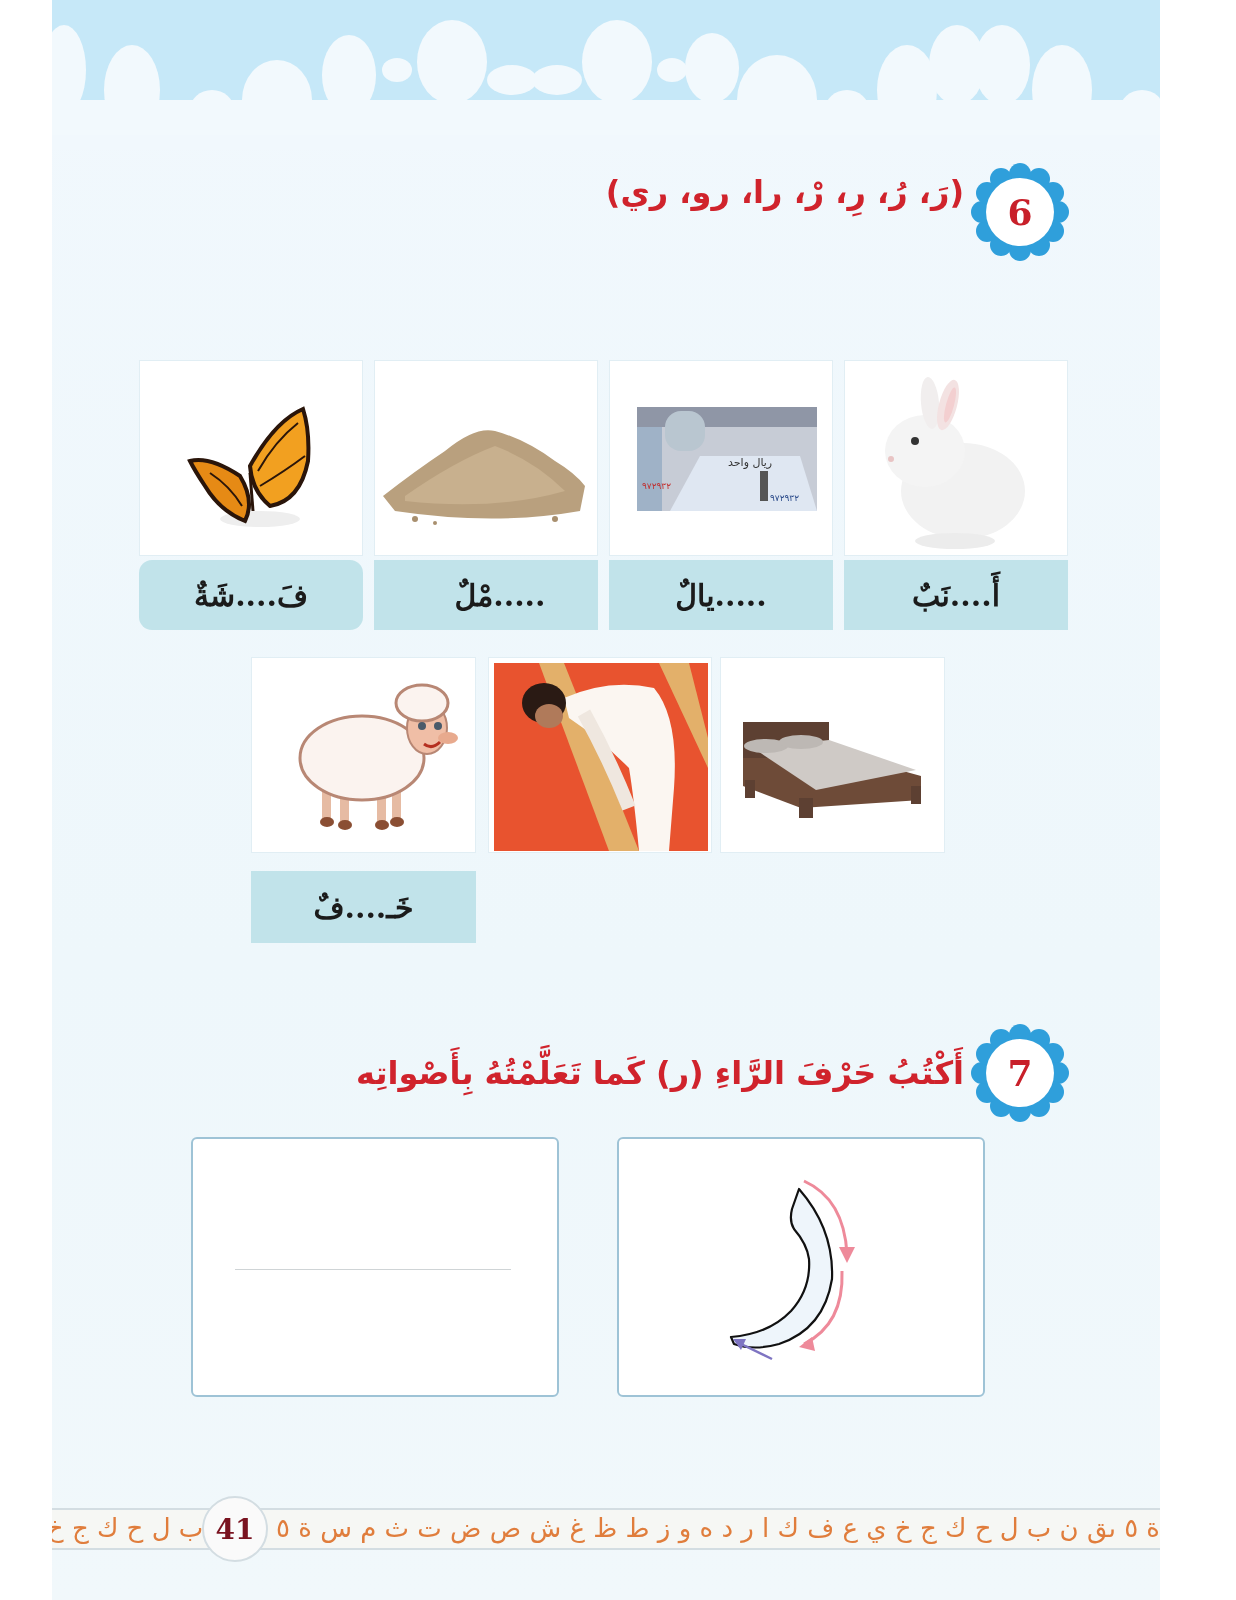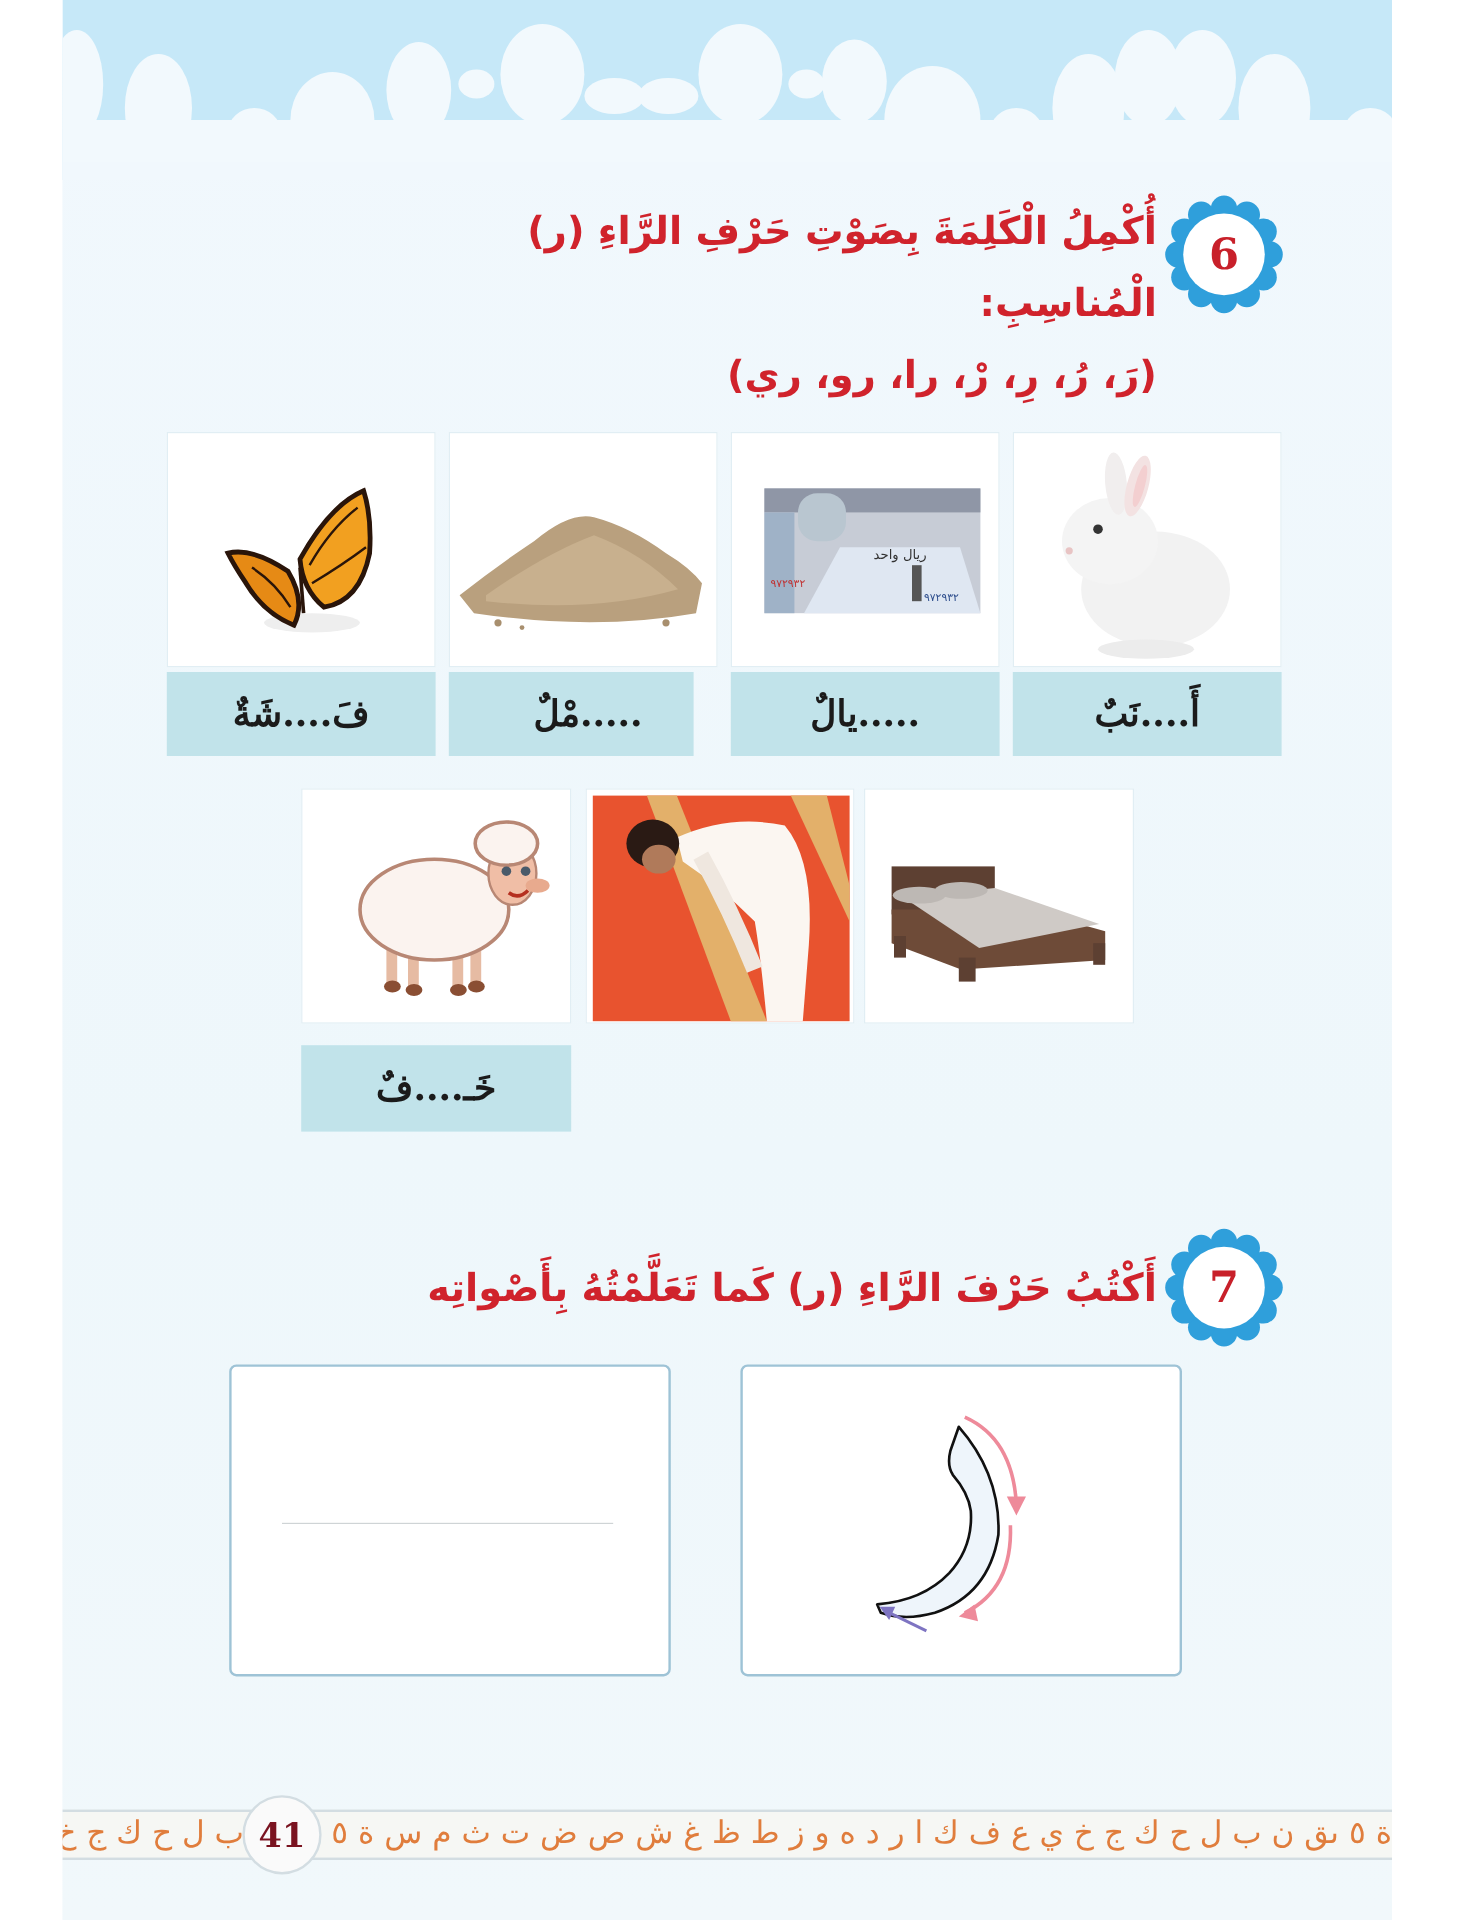--- a/index.html
+++ b/index.html
@@ -76,21 +76,20 @@
             <circle cx="17" cy="69" r="11"></circle>
           <circle cx="12" cy="50" r="11"></circle>
             <circle cx="17" cy="31" r="11"></circle>
             <circle cx="31" cy="17" r="11"></circle>
         </g>
         <circle cx="50" cy="50" r="34" fill="#ffffff"></circle>
       </svg>
       <div class="num">6</div>
     </div>
     <div>
-      <div class="q-text">أُكْمِلُ الْكَلِمَةَ بِصَوْتِ حَرْفِ الرَّاءِ (ر) الْمُناسِبِ:</div>
       <div class="q-text">(رَ، رُ، رِ، رْ، را، رو، ري)</div>
     </div>
   </div>
 
   <div class="card" style="left:792px; top:360px; width:224px; height:196px;">
     <svg width="224" height="196" viewBox="0 0 224 196">
       <ellipse cx="118" cy="130" rx="62" ry="48" fill="#f2f2f2"></ellipse>
       <ellipse cx="80" cy="90" rx="40" ry="36" fill="#f4f4f4"></ellipse>
       <ellipse cx="85" cy="42" rx="9" ry="26" fill="#f1eeee" transform="rotate(-5 85 42)"></ellipse>
       <ellipse cx="103" cy="44" rx="9" ry="26" fill="#f3e2e2" transform="rotate(15 103 44)"></ellipse>
@@ -119,34 +118,34 @@
 
   <div class="card" style="left:322px; top:360px; width:224px; height:196px;">
     <svg width="224" height="196" viewBox="0 0 224 196">
       <path d="M8 135 Q40 110 70 90 Q100 65 120 70 Q150 78 180 100 Q200 112 210 125 L205 150 Q120 165 20 150 Z" fill="#b9a07e"></path>
       <path d="M30 135 Q80 100 120 85 Q160 100 190 130 Q120 150 30 140 Z" fill="#c8b08e"></path>
       <circle cx="40" cy="158" r="3" fill="#a88f6e"></circle>
         <circle cx="60" cy="162" r="2" fill="#a88f6e"></circle>
       <circle cx="180" cy="158" r="3" fill="#a88f6e"></circle>
     </svg>
   </div>
-  <div class="label" style="left:322px; top:560px; width:204px; height:70px;padding-left:28px;">.....مْلٌ</div>
+  <div class="label" style="left:322px; top:560px; width:224px; height:70px;padding-left:28px;">.....مْلٌ</div>
 
   <div class="card" style="left:87px; top:360px; width:224px; height:196px;">
     <svg width="224" height="196" viewBox="0 0 224 196">
       <ellipse cx="120" cy="158" rx="40" ry="8" fill="#eeeeee"></ellipse>
       <path d="M50 100 Q70 95 100 115 Q115 140 105 160 Q80 150 65 125 Q55 110 50 100 Z" fill="#e68a15" stroke="#2a150a" stroke-width="4"></path>
       <path d="M110 105 Q135 60 163 48 Q170 70 168 100 Q160 140 130 145 Q112 130 110 105 Z" fill="#f2a020" stroke="#2a150a" stroke-width="4"></path>
       <path d="M118 110 Q135 80 158 62" stroke="#2a150a" stroke-width="2" fill="none"></path>
       <path d="M120 125 Q145 110 165 95" stroke="#2a150a" stroke-width="2" fill="none"></path>
       <path d="M70 112 Q90 125 102 145" stroke="#2a150a" stroke-width="2" fill="none"></path>
       <line x1="110" y1="112" x2="113" y2="150" stroke="#2a150a" stroke-width="3"></line>
     </svg>
   </div>
-  <div class="label" style="left:87px; top:560px; width:224px; height:70px;">فَ....شَةٌ</div>
+  <div class="label" style="left:87px; top:560px; width:224px; height:70px;border-radius:13px;">فَ....شَةٌ</div>
 
   <div class="card" style="left:668px; top:657px; width:225px; height:196px;">
     <svg width="225" height="196" viewBox="0 0 225 196">
       <rect x="22" y="64" width="86" height="40" fill="#5d4032"></rect>
       <path d="M22 100 L135 100 L200 118 L200 142 L80 150 L22 128 Z" fill="#6e4b38"></path>
       <path d="M32 90 L108 82 L195 112 L95 132 Z" fill="#cfcac6"></path>
       <ellipse cx="45" cy="88" rx="22" ry="7" fill="#bdb8b4"></ellipse>
       <ellipse cx="80" cy="84" rx="22" ry="7" fill="#bdb8b4"></ellipse>
       <rect x="78" y="140" width="14" height="20" fill="#5d4032"></rect>
       <rect x="190" y="128" width="10" height="18" fill="#5d4032"></rect>

